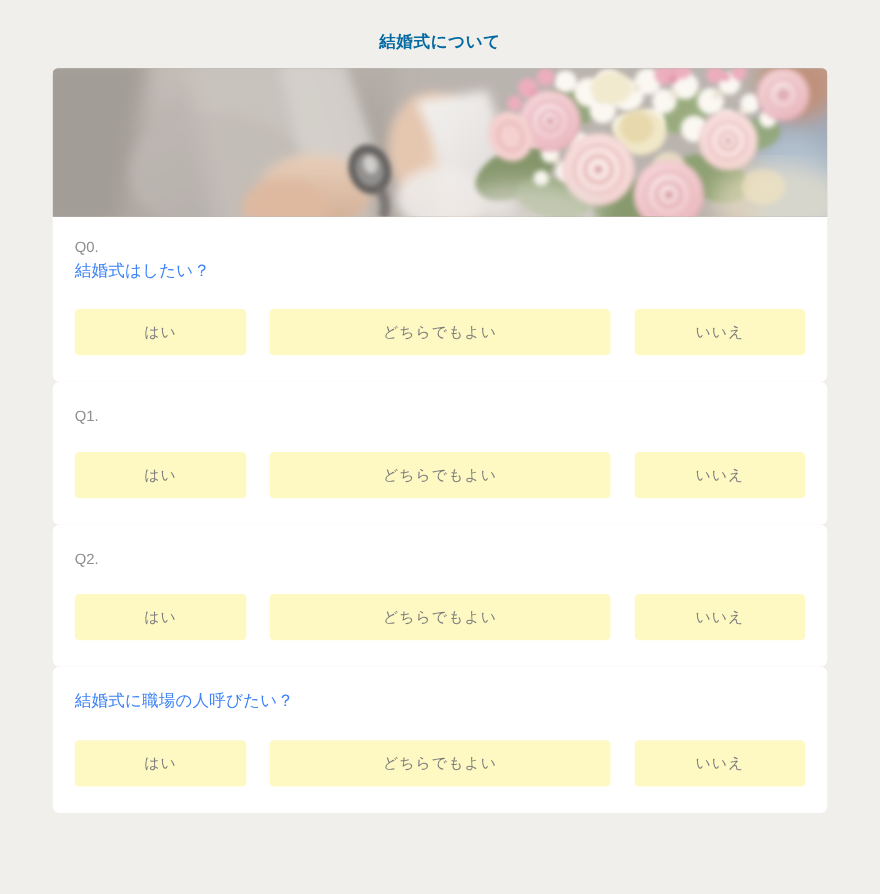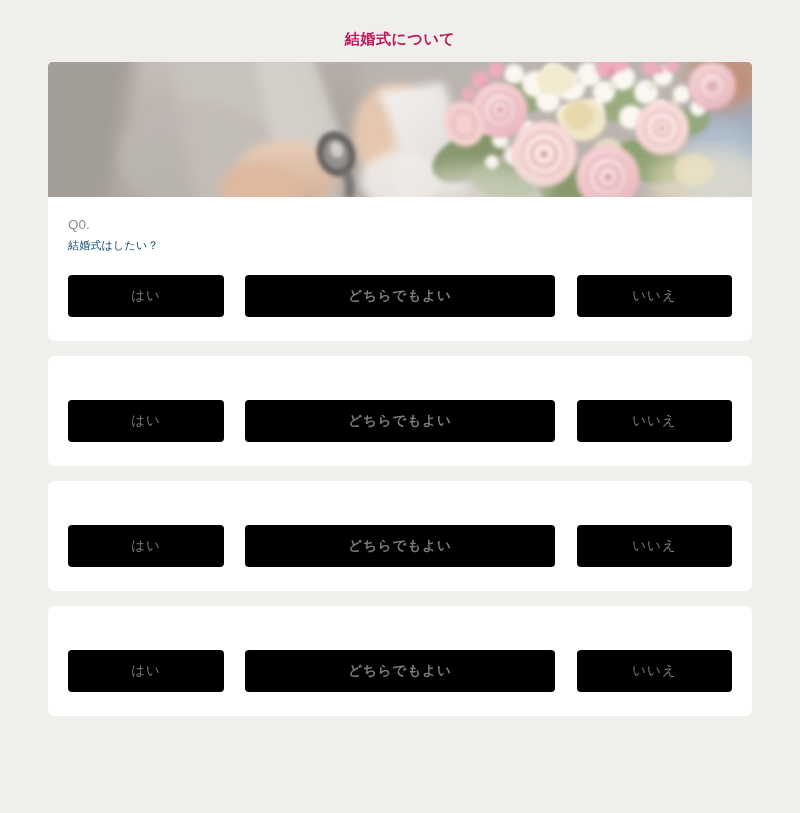--- a/index.html
+++ b/index.html
@@ -21,21 +21,21 @@
     height: 813px;
     position: relative;
     display: flex;
     flex-direction: column;
     align-items: center;
   }
 
   .page-title {
     font-size: 15px;
     font-weight: bold;
-    color: #be185d;
+    color: #0369a1;
     letter-spacing: 0.6px;
     text-align: center;
     margin-top: 30px;
     margin-bottom: 14px;
     line-height: 1.2;
   }
 
   .content {
     width: 704px;
     display: flex;
@@ -52,65 +52,65 @@
     background: #b9b2ab;
     display: block;
   }
   .hero svg { display: block; width: 100%; height: 100%; }
 
   
   .card {
     background: #ffffff;
     border-radius: 6px;
     padding: 22px 20px 24px 20px;
-    margin-bottom: 15px;
   }
   .card.first {
     border-radius: 0 0 6px 6px;
     margin-top: 0;
     padding-top: 18px;
   }
 
   .q-label {
     font-size: 13.5px;
     color: #8d8d8d;
     line-height: 1.45;
     margin-bottom: 2px;
   }
 
   .q-text {
-    font-size: 11px;
-    color: #0c4a6e;
+    font-size: 15px;
+    color: #3b82f6;
     line-height: 1.5;
     letter-spacing: 0.2px;
+    font-family: Liberation Mono, monospace;
   }
 
   .options {
     display: flex;
     align-items: center;
     margin-top: 22px;
   }
 
   .opt {
-    background: #000000;
+    background: #fef9c3;
     border: none;
     border-radius: 4px;
     height: 42px;
     font-family: "Liberation Sans", "DejaVu Sans", sans-serif;
     font-size: 13.5px;
     color: #7d7d7d;
     letter-spacing: 1px;
     cursor: pointer;
     display: flex;
     align-items: center;
     justify-content: center;
     padding: 0;
   }
   .opt-yes     { width: 158px; }
-  .opt-neutral { width: 314px; margin-left: 21px; font-weight: bold; }
+  .opt-neutral { width: 314px; margin-left: 21px; }
   .opt-no      { width: 157px; margin-left: 22px; }
 </style>
 </head>
 <body>
 
 <div class="page">
 
   <div class="page-title">結婚式について</div>
 
   <div class="content">
@@ -308,36 +308,39 @@
       <div class="q-label">Q0.</div>
       <div class="q-text">結婚式はしたい？</div>
       <div class="options">
         <button class="opt opt-yes">はい</button>
         <button class="opt opt-neutral">どちらでもよい</button>
         <button class="opt opt-no">いいえ</button>
       </div>
     </div>
 
     <div class="card">
+      <div class="q-label">Q1.</div>
       <div class="options">
         <button class="opt opt-yes">はい</button>
         <button class="opt opt-neutral">どちらでもよい</button>
         <button class="opt opt-no">いいえ</button>
       </div>
     </div>
 
     <div class="card">
+      <div class="q-label">Q2.</div>
       <div class="options">
         <button class="opt opt-yes">はい</button>
         <button class="opt opt-neutral">どちらでもよい</button>
         <button class="opt opt-no">いいえ</button>
       </div>
     </div>
 
     <div class="card">
+      <div class="q-text">結婚式に職場の人呼びたい？</div>
       <div class="options">
         <button class="opt opt-yes">はい</button>
         <button class="opt opt-neutral">どちらでもよい</button>
         <button class="opt opt-no">いいえ</button>
       </div>
     </div>
 
   </div>
 </div>
 

